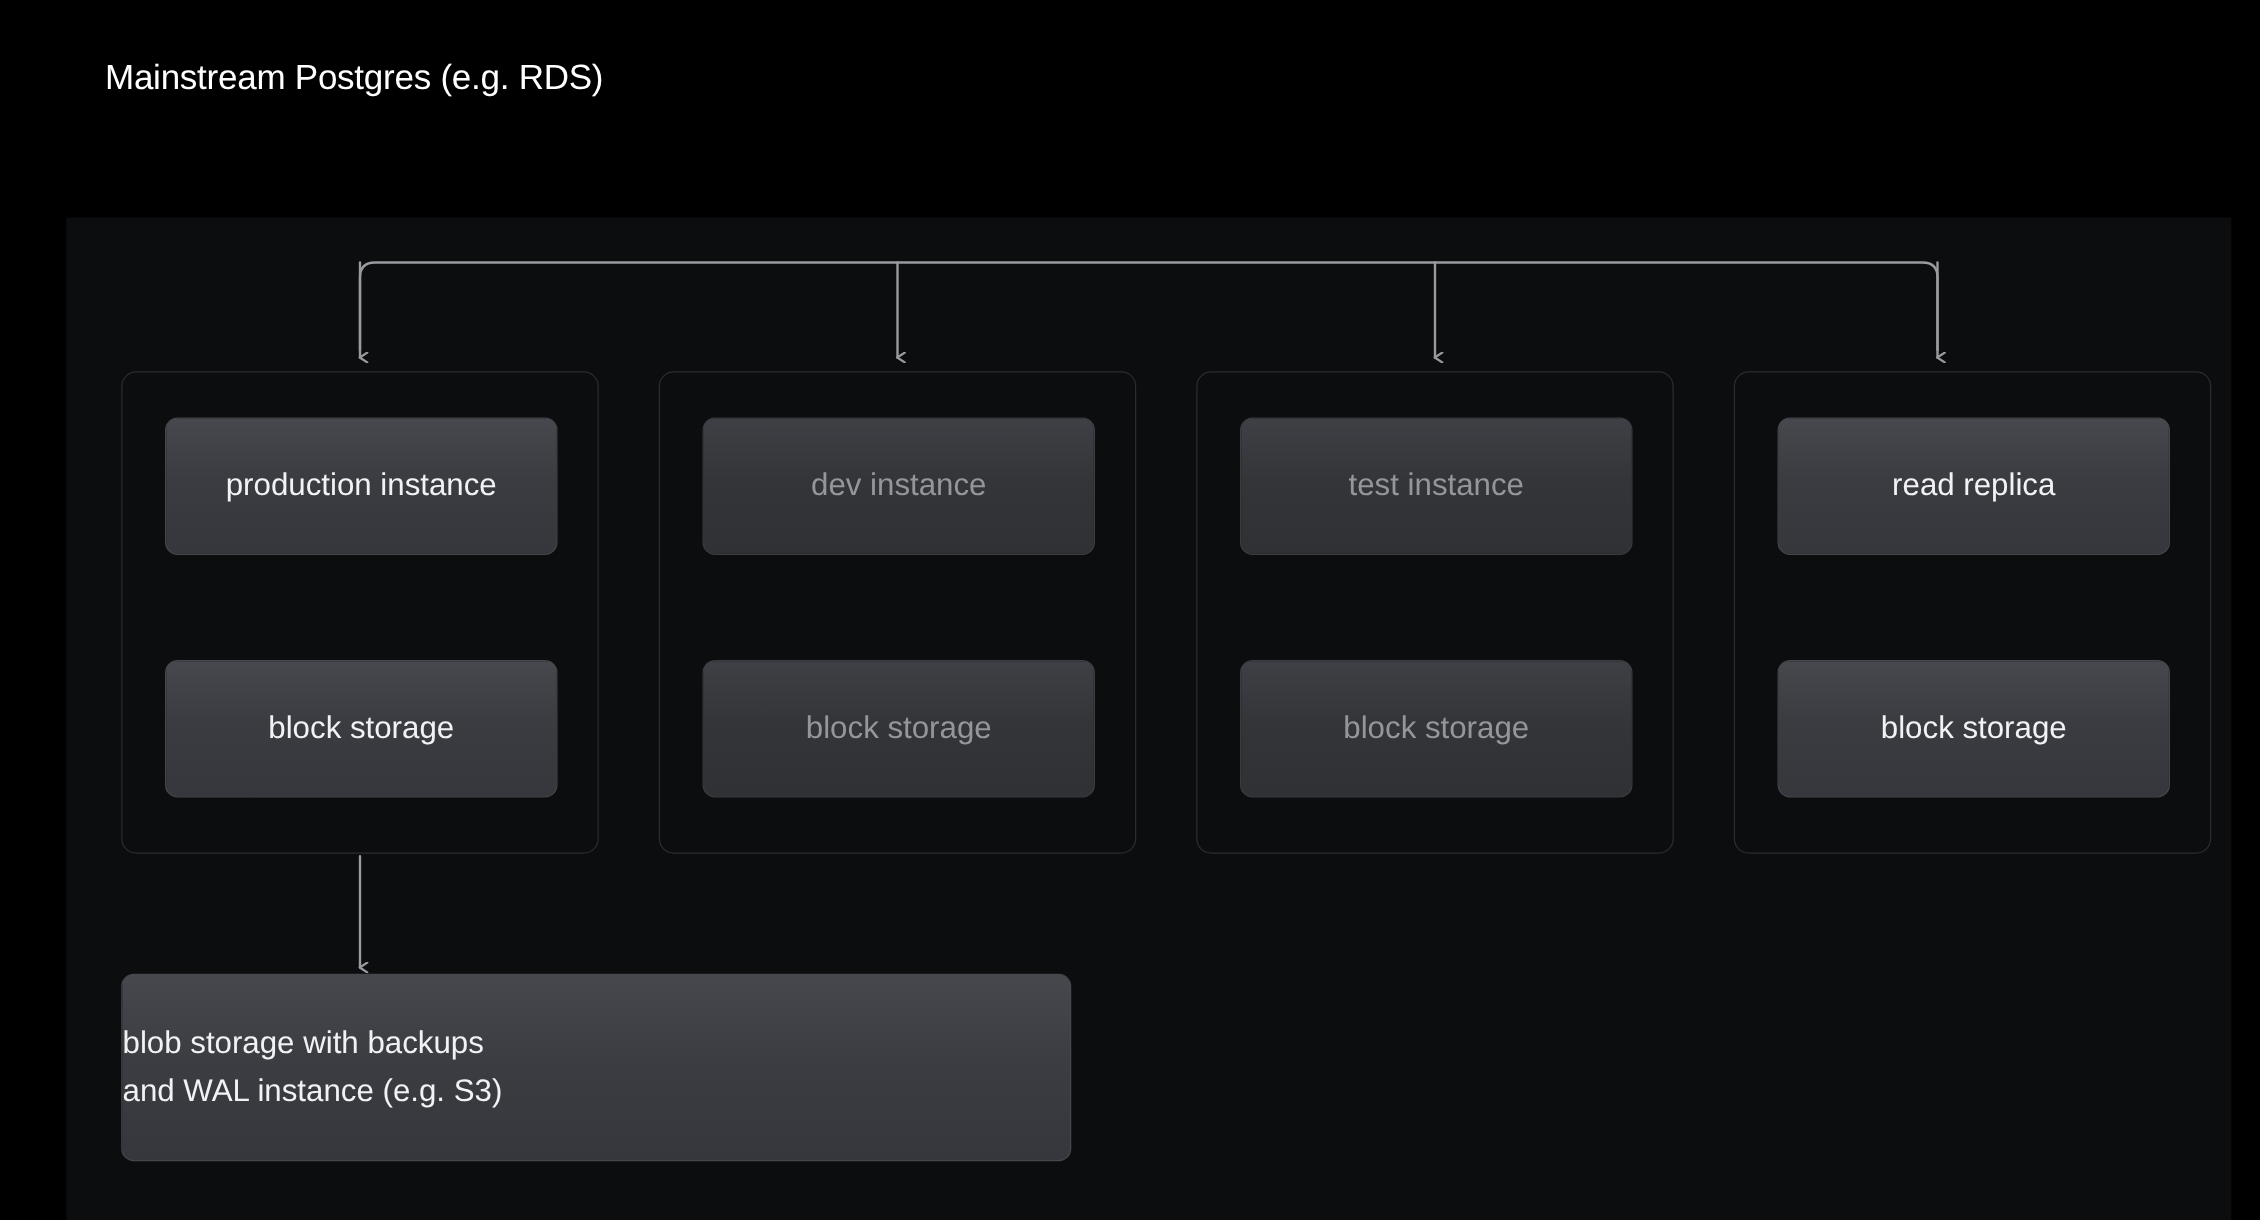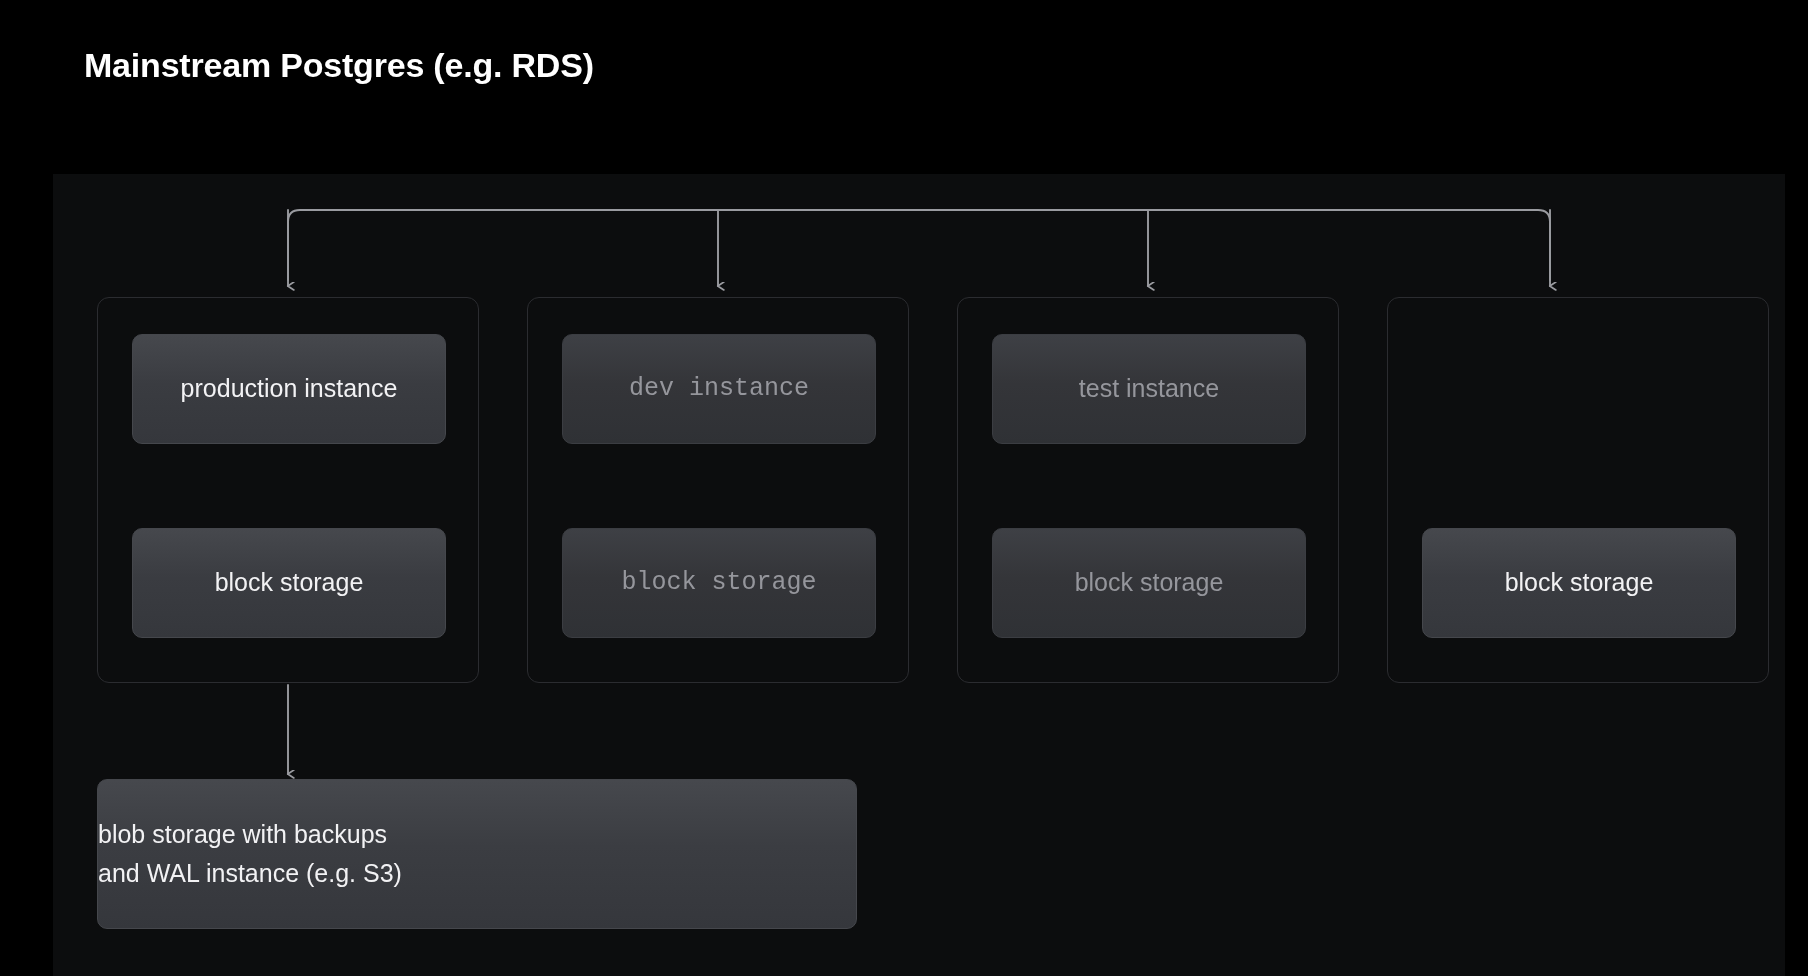--- a/index.html
+++ b/index.html
@@ -21,22 +21,22 @@
     width: 1808px;
     height: 976px;
     background: #000000;
   }
 
   
   .slide-title {
     position: absolute;
     left: 84px;
     top: 46px;
-    font-size: 34px;
-    font-weight: bold;
+    font-size: 28px;
+    font-weight: normal;
     color: #ffffff;
     letter-spacing: -0.2px;
     white-space: nowrap;
   }
 
   
   .panel {
     position: absolute;
     left: 53px;
     top: 160px;
@@ -61,21 +61,21 @@
     position: absolute;
     top: 123px;
     width: 382px;
     height: 386px;
     border: 1px solid #2b2c30;
     border-radius: 12px;
     background: #0c0d0e;
     box-sizing: border-box;
   }
   .group.g1 { left: 44px; }
-  .group.g2 { left: 474px; font-family: Liberation Mono, monospace; }
+  .group.g2 { left: 474px; }
   .group.g3 { left: 904px; }
   .group.g4 { left: 1334px; }
 
   
   .node {
     position: absolute;
     left: 34px;
     width: 314px;
     height: 110px;
     border: 1px solid #45474c;
@@ -172,20 +172,21 @@
       <div class="node top">dev instance</div>
       <div class="node bottom">block storage</div>
     </div>
 
     <div class="group g3 dim">
       <div class="node top">test instance</div>
       <div class="node bottom">block storage</div>
     </div>
 
     <div class="group g4">
+      <div class="node top">read replica</div>
       <div class="node bottom">block storage</div>
     </div>
 
     <div class="blob">
       <span>blob storage with backups</span>
       <span>and WAL instance (e.g. S3)</span>
     </div>
 
   </div>
 </div>

